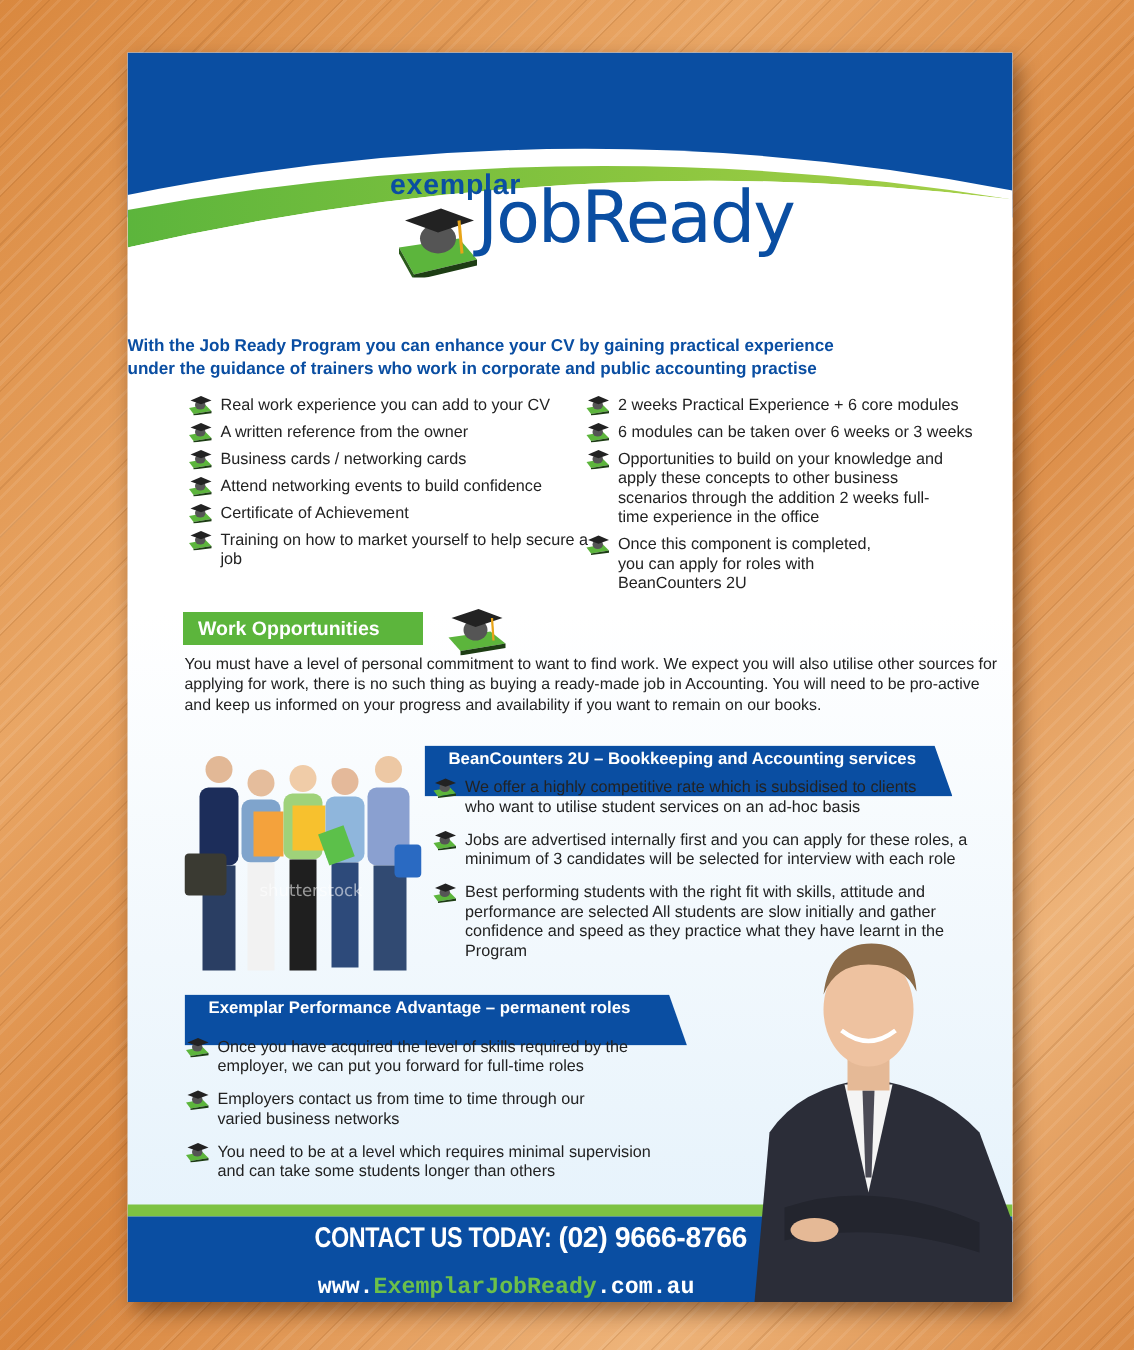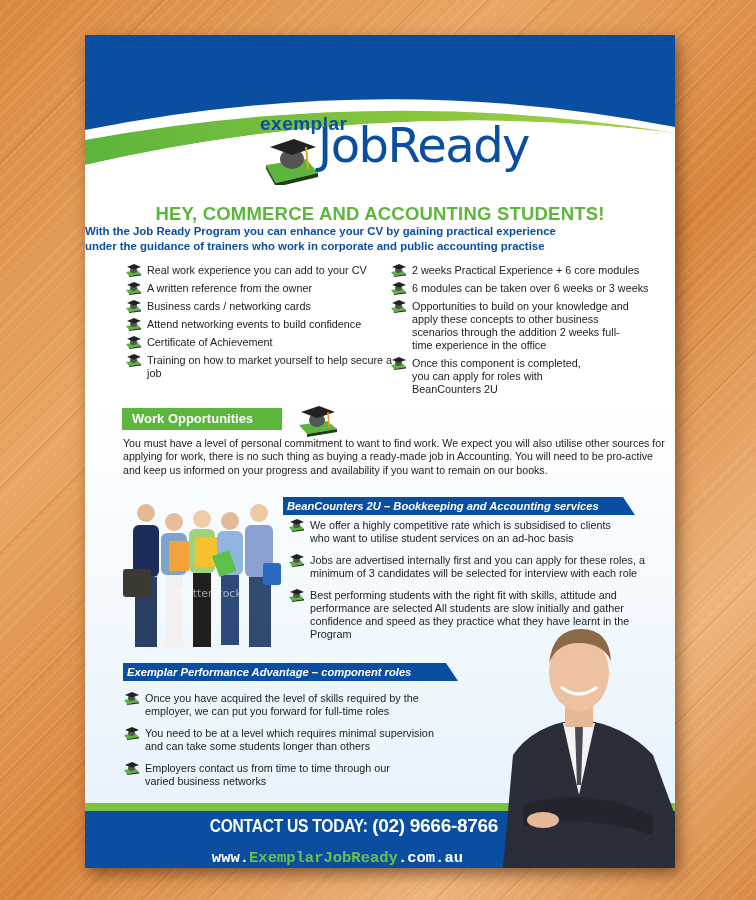--- a/index.html
+++ b/index.html
@@ -61,24 +61,23 @@
       position: absolute; left: 37px; top: 373px; width: 160px; height: 22px;
       background: #5cb53c; color: #fff; font-weight: bold; font-size: 13px;
       line-height: 22px; padding-left: 10px;
     }
     .section-green-cap { position: absolute; left: 210px; top: 368px; width: 44px; height: 34px; }
     .para {
       position: absolute; left: 38px; top: 402px; width: 545px;
       font-size: 10.6px; line-height: 13.3px; color: #222;
     }
     .blue-bar {
-      position: absolute; height: 18px; background: #0a4ea2; color: #fff;
-      font-weight: bold; font-size: 11.2px; line-height: 18px; padding-left: 4px;
+      position: absolute; height: 34px; background: #0a4ea2; color: #fff;
+      font-weight: bold; font-size: 11.2px; line-height: 18px; padding-left: 16px;
       clip-path: polygon(0 0, calc(100% - 12px) 0, 100% 100%, 0 100%);
-      font-style: italic;
     }
     .bar-beancounters { left: 198px; top: 462px; width: 352px; }
     .bar-performance { left: 38px; top: 628px; width: 335px; }
     .bean-bullets { left: 203px; top: 484px; width: 380px; }
     .bean-bullets li { margin-bottom: 9px; }
     .perf-bullets { left: 38px; top: 657px; width: 340px; }
     .perf-bullets li { margin-bottom: 9px; }
     .students { position: absolute; left: 38px; top: 462px; width: 158px; height: 160px; }
     .businessman { position: absolute; left: 398px; top: 580px; width: 192px; height: 253px; }
     .footer-green {
@@ -123,21 +122,20 @@
       <polygon points="4,32 44,26 56,40 14,50" fill="#5cb53c"></polygon>
       <polygon points="14,50 56,40 56,44 14,54" fill="#1d3d14"></polygon>
       <polygon points="4,32 14,50 14,54 4,36" fill="#2a5a1a"></polygon>
       <ellipse cx="30" cy="26" rx="12" ry="10" fill="#555"></ellipse>
       <polygon points="8,14 32,6 54,14 30,22" fill="#222"></polygon>
       <line x1="44" y1="14" x2="46" y2="36" stroke="#e8a418" stroke-width="2"></line>
     </svg>
     <span class="logo-jobready">JobReady</span>
   </div>
 
-  <div class="headline">HEY, COMMERCE AND ACCOUNTING STUDENTS!</div>
   <div class="subhead">
     <div>With the Job Ready Program you can enhance your CV by gaining practical experience</div>
     <div>under the guidance of trainers who work in corporate and public accounting practise</div>
   </div>
 
   <ul class="bullets left-bullets">
     <li><svg class="bullet-icon" viewBox="0 0 17 14">
           <polygon points="1,9 12,7 16,11 4,13" fill="#5cb53c"></polygon>
           <polygon points="4,13 16,11 16,12.5 4,14" fill="#1d3d14"></polygon>
           <ellipse cx="8.5" cy="7" rx="3.5" ry="3" fill="#555"></ellipse>
@@ -254,40 +252,40 @@
           <polygon points="2,4 9,1 16,4 9,6.5" fill="#222"></polygon>
         </svg><span>Jobs are advertised internally first and you can apply for these roles, a minimum of 3 candidates will be selected for interview with each role</span></li>
     <li style="padding-right:20px;"><svg class="bullet-icon" viewBox="0 0 17 14">
           <polygon points="1,9 12,7 16,11 4,13" fill="#5cb53c"></polygon>
           <polygon points="4,13 16,11 16,12.5 4,14" fill="#1d3d14"></polygon>
           <ellipse cx="8.5" cy="7" rx="3.5" ry="3" fill="#555"></ellipse>
           <polygon points="2,4 9,1 16,4 9,6.5" fill="#222"></polygon>
         </svg><span>Best performing students with the right fit with skills, attitude and performance are selected All students are slow initially and gather confidence and speed as they practice what they have learnt in the Program</span></li>
   </ul>
 
-  <div class="blue-bar bar-performance">Exemplar Performance Advantage – component roles</div>
+  <div class="blue-bar bar-performance">Exemplar Performance Advantage – permanent roles</div>
   <ul class="bullets perf-bullets">
     <li><svg class="bullet-icon" viewBox="0 0 17 14">
           <polygon points="1,9 12,7 16,11 4,13" fill="#5cb53c"></polygon>
           <polygon points="4,13 16,11 16,12.5 4,14" fill="#1d3d14"></polygon>
           <ellipse cx="8.5" cy="7" rx="3.5" ry="3" fill="#555"></ellipse>
           <polygon points="2,4 9,1 16,4 9,6.5" fill="#222"></polygon>
         </svg><span>Once you have acquired the level of skills required by the employer, we can put you forward for full-time roles</span></li>
+    <li style="padding-right:60px;"><svg class="bullet-icon" viewBox="0 0 17 14">
+          <polygon points="1,9 12,7 16,11 4,13" fill="#5cb53c"></polygon>
+          <polygon points="4,13 16,11 16,12.5 4,14" fill="#1d3d14"></polygon>
+          <ellipse cx="8.5" cy="7" rx="3.5" ry="3" fill="#555"></ellipse>
+          <polygon points="2,4 9,1 16,4 9,6.5" fill="#222"></polygon>
+        </svg><span>Employers contact us from time to time through our varied business networks</span></li>
     <li style="padding-right:20px;"><svg class="bullet-icon" viewBox="0 0 17 14">
           <polygon points="1,9 12,7 16,11 4,13" fill="#5cb53c"></polygon>
           <polygon points="4,13 16,11 16,12.5 4,14" fill="#1d3d14"></polygon>
           <ellipse cx="8.5" cy="7" rx="3.5" ry="3" fill="#555"></ellipse>
           <polygon points="2,4 9,1 16,4 9,6.5" fill="#222"></polygon>
         </svg><span>You need to be at a level which requires minimal supervision and can take some students longer than others</span></li>
-    <li style="padding-right:60px;"><svg class="bullet-icon" viewBox="0 0 17 14">
-          <polygon points="1,9 12,7 16,11 4,13" fill="#5cb53c"></polygon>
-          <polygon points="4,13 16,11 16,12.5 4,14" fill="#1d3d14"></polygon>
-          <ellipse cx="8.5" cy="7" rx="3.5" ry="3" fill="#555"></ellipse>
-          <polygon points="2,4 9,1 16,4 9,6.5" fill="#222"></polygon>
-        </svg><span>Employers contact us from time to time through our varied business networks</span></li>
   </ul>
 
   <div class="footer-green"></div>
   <div class="footer-band"></div>
 
   <svg class="businessman" viewBox="0 0 192 253">
     <path d="M20,253 L30,140 Q50,110 96,104 Q142,110 170,140 L192,200 L192,253 Z" fill="#2b2d38"></path>
     <path d="M80,108 L96,180 L112,108 Z" fill="#f4f4f4"></path>
     <path d="M92,112 L100,112 L98,170 L94,170 Z" fill="#4a4a55"></path>
     <rect x="82" y="80" width="28" height="32" fill="#e5b996"></rect>

